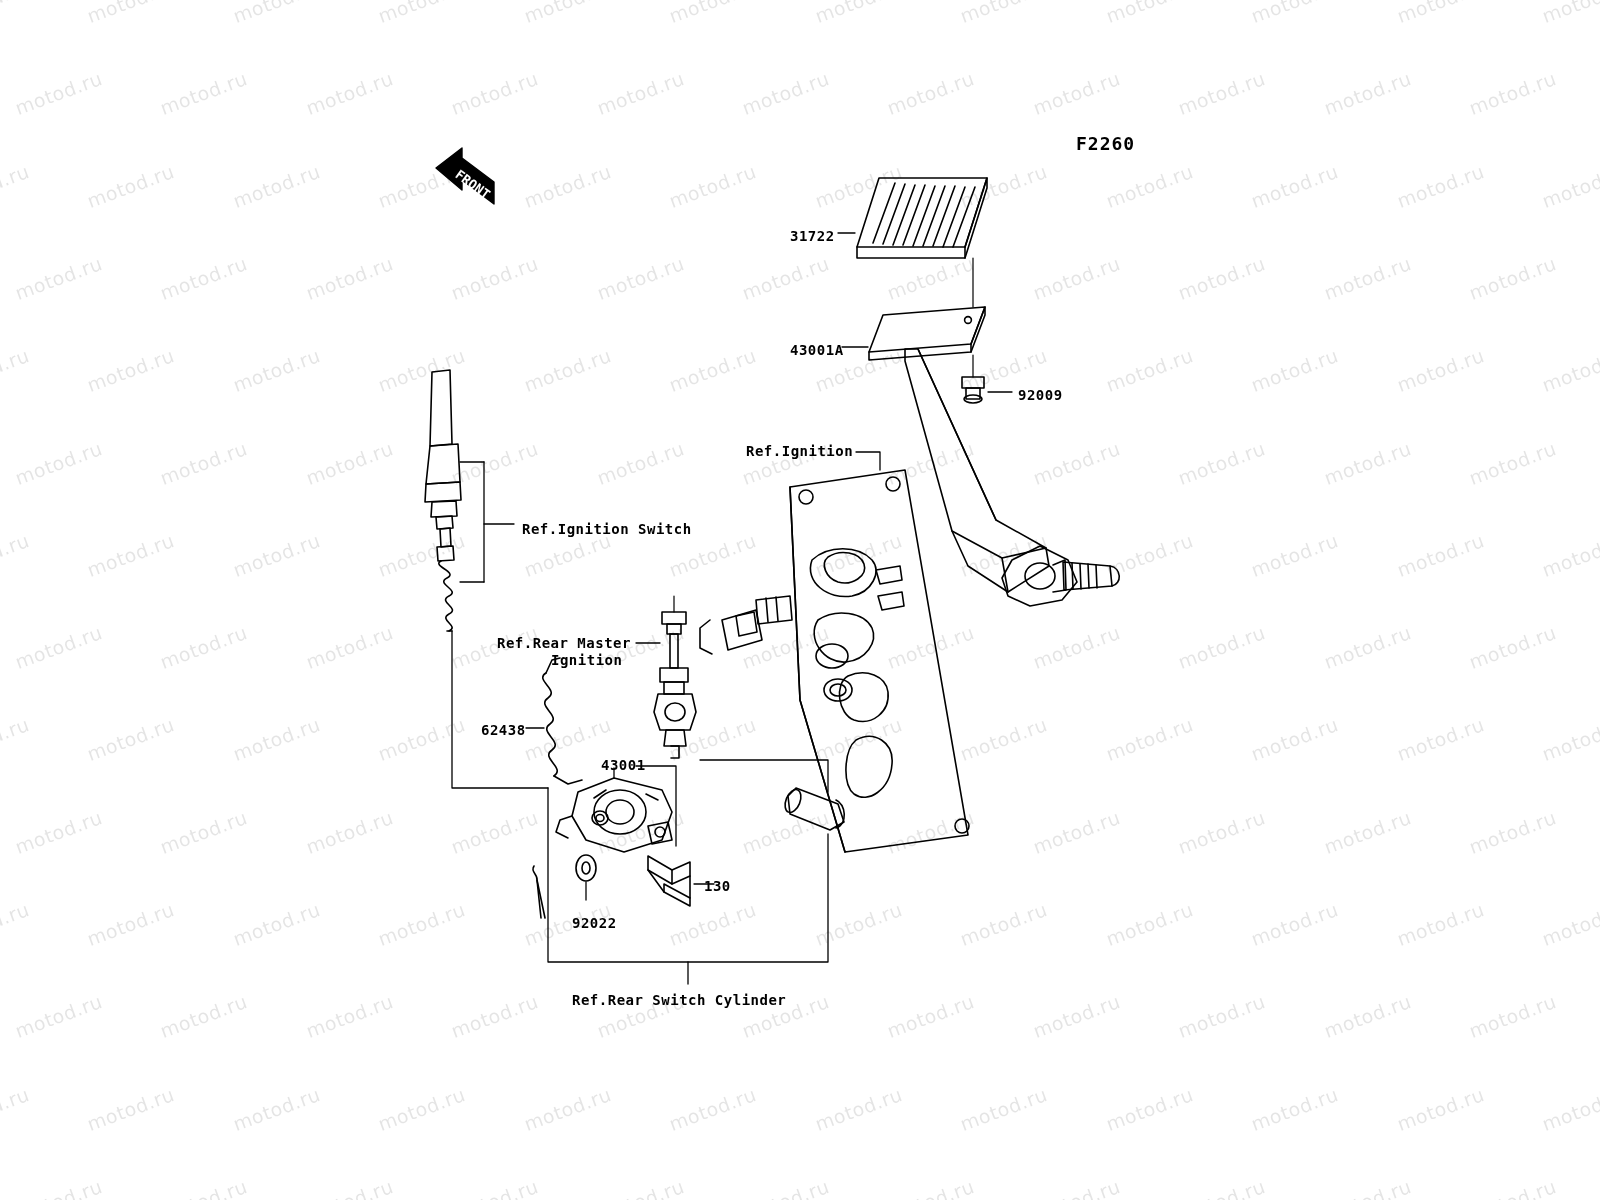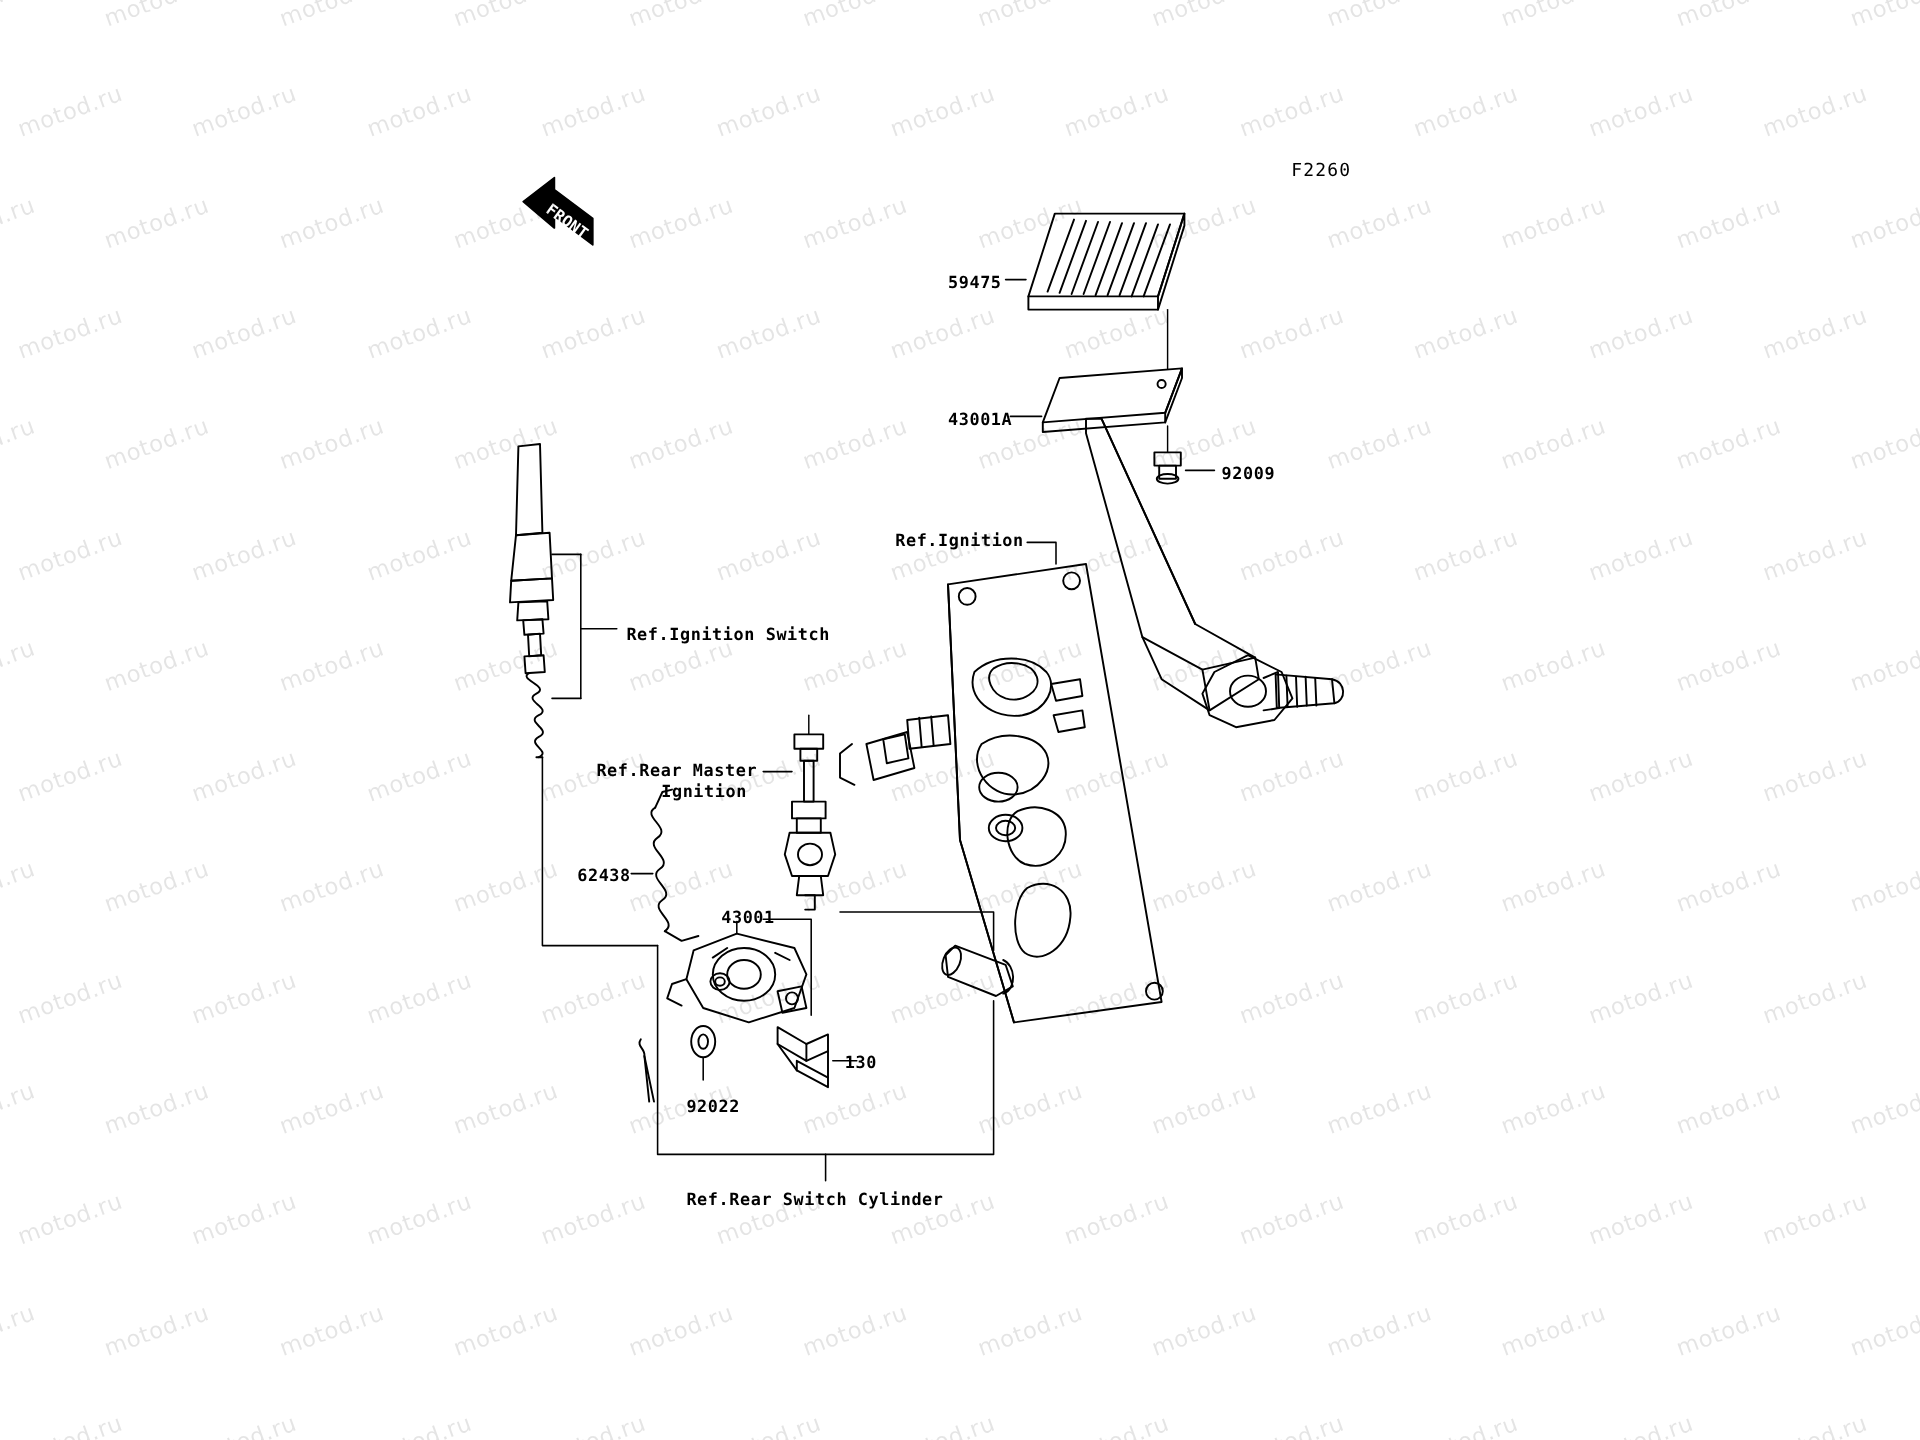--- a/index.html
+++ b/index.html
@@ -43,22 +43,22 @@
     position: absolute;
     font-family: "DejaVu Sans Mono", monospace;
     font-size: 14px;
     font-weight: bold;
     color: #000;
     white-space: nowrap;
     letter-spacing: 0.5px;
     z-index: 6;
   }
   .lbl.fig {
-    font-size: 15px;
-    font-weight: normal;
+    font-size: 18px;
+    font-weight: bold;
     letter-spacing: 1px;
   }
   .lbl.ref {
     font-size: 14px;
   }
 </style>
 </head>
 <body>
 
 <div id="page">
@@ -389,21 +389,21 @@
 
       <path d="M548,788 L548,962 L828,962 L828,834" stroke-width="1.3"></path>
       <path d="M688,962 L688,984" stroke-width="1.3"></path>
 
     </g>
   </svg>
 
   <div>
     <div class="lbl fig" style="left:1076px; top:133px;">F2260</div>
 
-    <div class="lbl" style="left:790px; top:228px;">59475</div>
+    <div class="lbl" style="left:790px; top:228px;">31722</div>
     <div class="lbl" style="left:790px; top:342px;">43001A</div>
     <div class="lbl" style="left:1018px; top:387px;">92009</div>
     <div class="lbl ref" style="left:746px; top:443px;">Ref.Ignition</div>
     <div class="lbl ref" style="left:522px; top:521px;">Ref.Ignition Switch</div>
     <div class="lbl ref" style="left:497px; top:635px;">Ref.Rear Master</div>
     <div class="lbl ref" style="left:551px; top:652px;">Ignition</div>
     <div class="lbl" style="left:481px; top:722px;">62438</div>
     <div class="lbl" style="left:601px; top:757px;">43001</div>
     <div class="lbl" style="left:704px; top:878px;">130</div>
     <div class="lbl" style="left:572px; top:915px;">92022</div>

